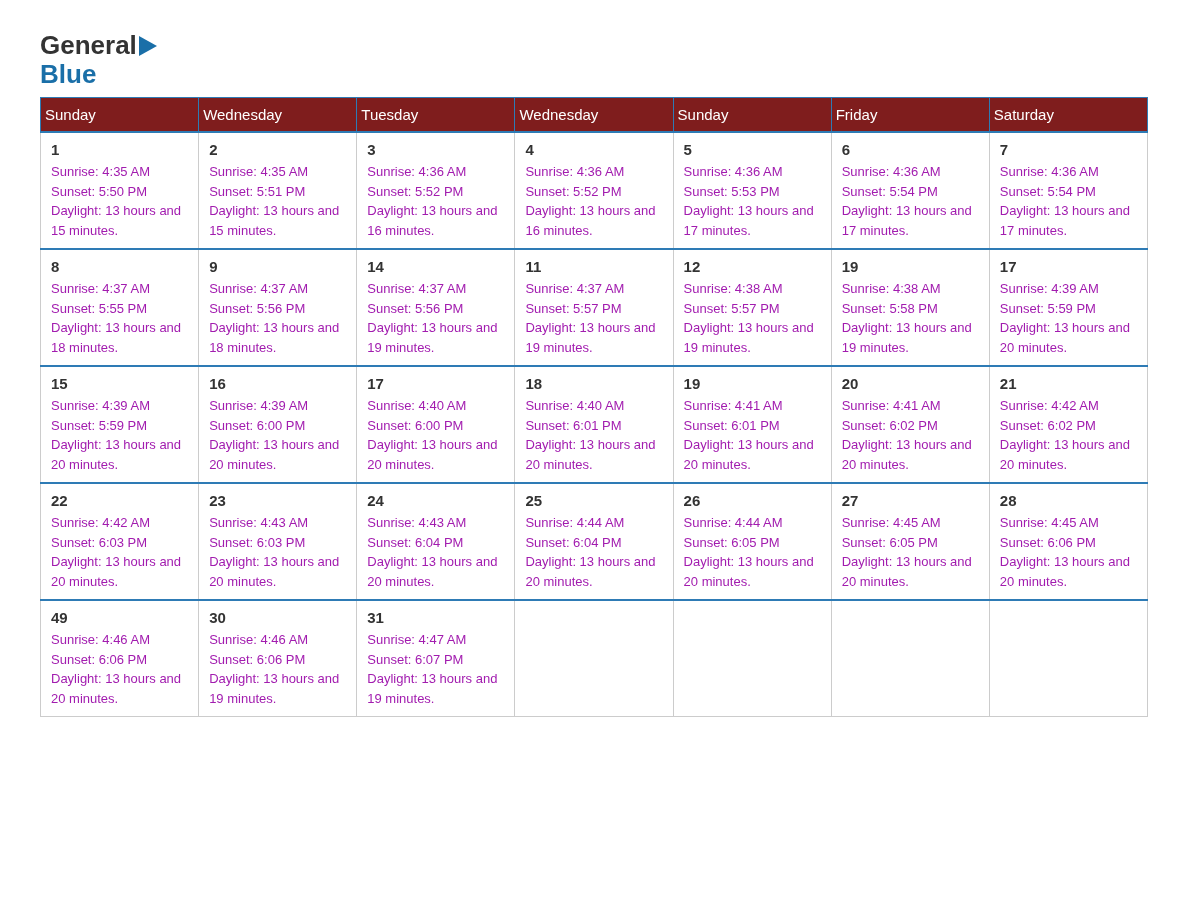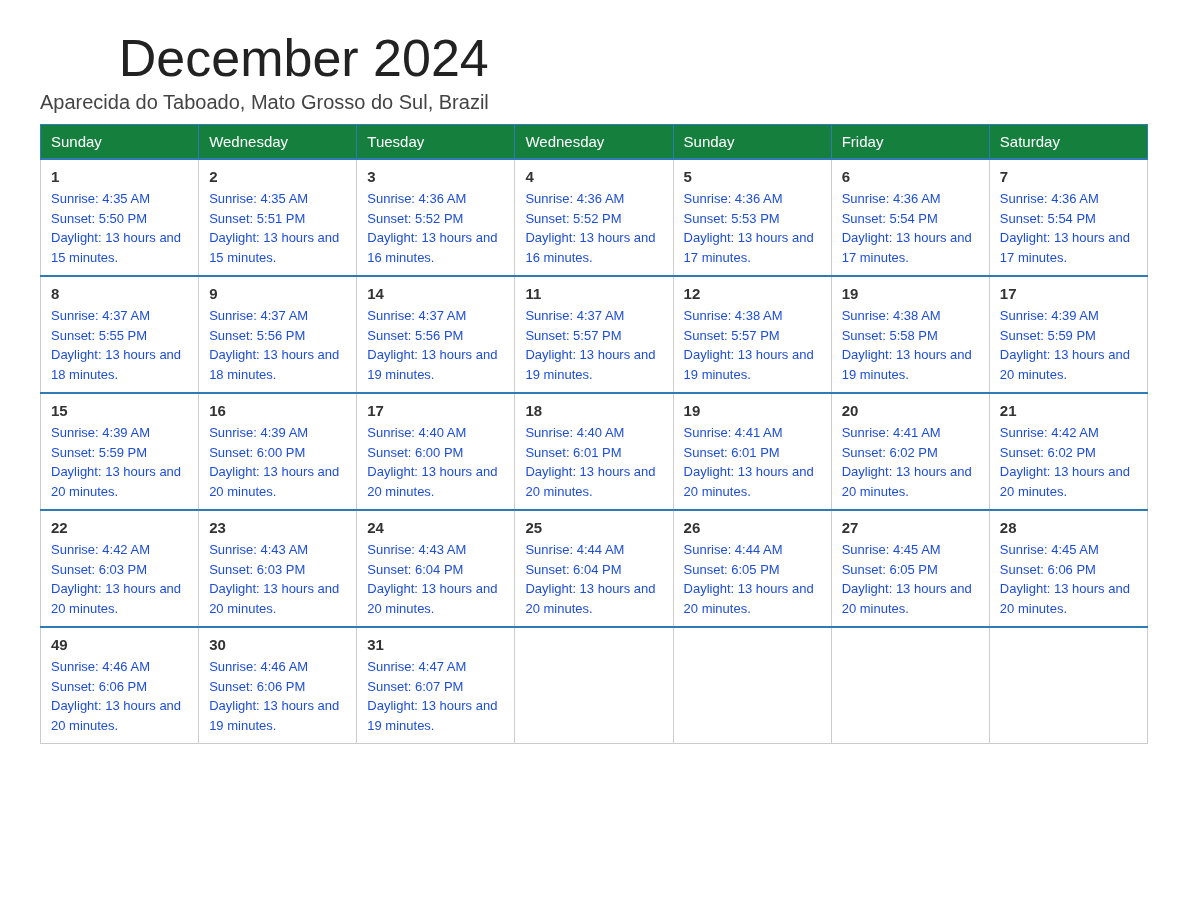--- a/index.html
+++ b/index.html
@@ -50,25 +50,25 @@
       font-size: 20px;
       color: #444;
       margin-top: 4px;
     }
     .calendar-table {
       width: 100%;
       border-collapse: collapse;
       margin-top: 10px;
     }
     .calendar-table thead th {
-      background-color: #15803d;
+      background-color: #7f1d1d;
       color: #ffffff;
       font-size: 15px;
       font-weight: normal;
-      padding: 8px 10px;
+      padding: 8px 4px;
       text-align: left;
       border: 1px solid #2e7bb5;
     }
     .calendar-table tbody td {
       vertical-align: top;
       padding: 8px 10px;
       border: 1px solid #cccccc;
       border-top: 2px solid #2e7bb5;
       font-size: 13px;
       color: #333;
@@ -77,35 +77,42 @@
     }
     .day-number {
       font-size: 15px;
       font-weight: bold;
       margin-bottom: 4px;
       display: block;
     }
     .day-info {
       font-size: 13px;
       line-height: 1.5;
-      color: #1d4ed8;
+      color: #a21caf;
     }
     .empty-cell {
       border-top: 2px solid #2e7bb5;
       border: 1px solid #cccccc;
       border-top: 2px solid #2e7bb5;
     }
   </style>
 </head>
 <body>
 
 <div class="header-top">
-  <div class="title-block">
-    <div class="month-title">December 2024</div>
-    <div class="location-title">Aparecida do Taboado, Mato Grosso do Sul, Brazil</div>
+  <div class="logo-wrapper">
+    <div class="logo-line1">
+      <span class="logo-text-general">General</span>
+      <div style="display:flex; flex-direction:column; margin-left:2px;">
+        <svg width="18" height="20" viewBox="0 0 18 20">
+          <polygon points="0,0 18,10 0,20" fill="#1a6fa8"></polygon>
+        </svg>
+      </div>
+    </div>
+    <div class="logo-line2">Blue</div>
   </div>
 </div>
 
 <table class="calendar-table">
   <thead>
     <tr>
     <th>Sunday</th>
         <th>Wednesday</th>
         <th>Tuesday</th>
         <th>Wednesday</th>

